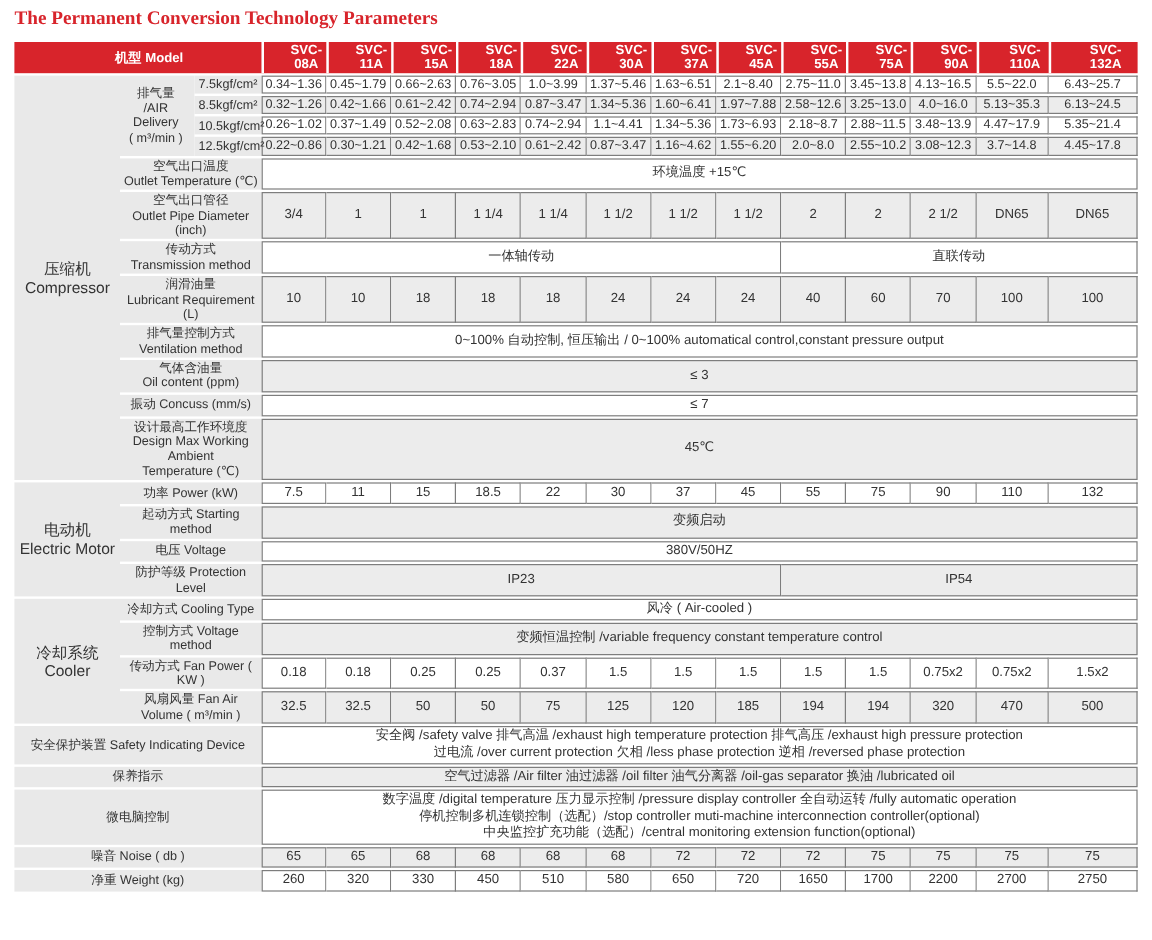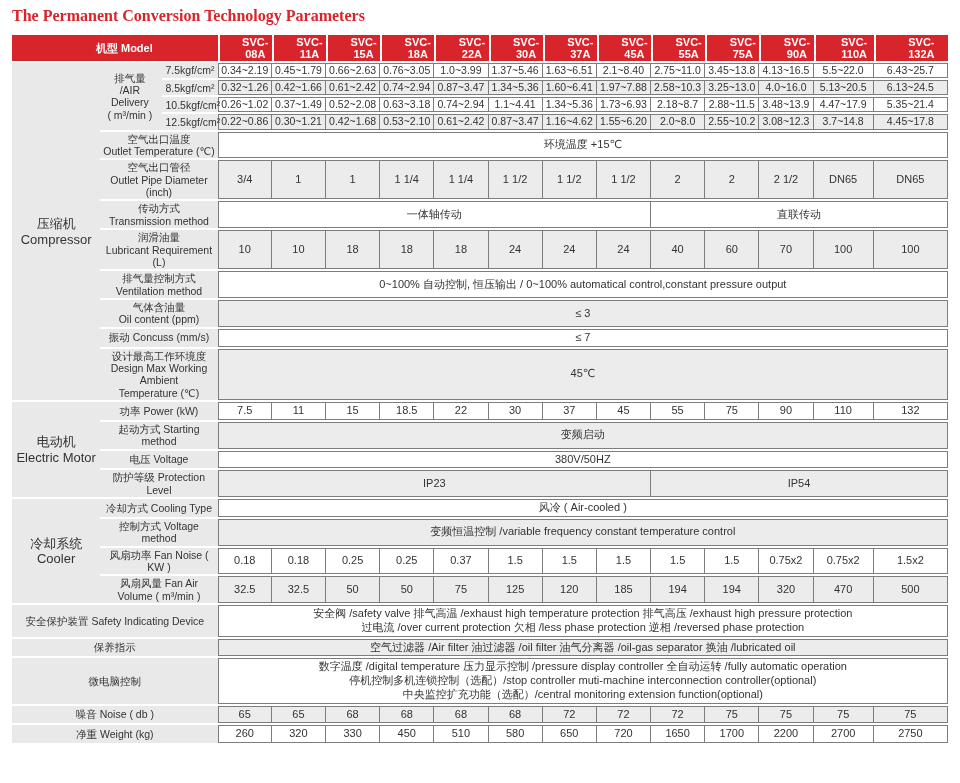--- a/index.html
+++ b/index.html
@@ -72,21 +72,21 @@
             <div>压缩机</div>
             <div>Compressor</div>
           </td>
           <td class="l" rowspan="4">
             <div>排气量 /AIR</div>
             <div>Delivery</div>
             <div>( m³/min )</div>
           </td>
           <td class="l sub">7.5kgf/cm²</td>
           <td class="d first">
-            <div>0.34~2.19</div>
+            <div>0.34~1.36</div>
           </td>
           <td class="d">
             <div>0.45~1.79</div>
           </td>
           <td class="d">
             <div>0.66~2.63</div>
           </td>
           <td class="d">
             <div>0.76~3.05</div>
           </td>
@@ -138,48 +138,48 @@
           <td class="d">
             <div>1.34~5.36</div>
           </td>
           <td class="d">
             <div>1.60~6.41</div>
           </td>
           <td class="d">
             <div>1.97~7.88</div>
           </td>
           <td class="d">
-            <div>2.58~10.3</div>
+            <div>2.58~12.6</div>
           </td>
           <td class="d">
             <div>3.25~13.0</div>
           </td>
           <td class="d">
             <div>4.0~16.0</div>
           </td>
           <td class="d">
-            <div>5.13~20.5</div>
+            <div>5.13~35.3</div>
           </td>
           <td class="d">
             <div>6.13~24.5</div>
           </td>
         </tr>
         <tr class="sm">
           <td class="l sub">10.5kgf/cm²</td>
           <td class="d first">
             <div>0.26~1.02</div>
           </td>
           <td class="d">
             <div>0.37~1.49</div>
           </td>
           <td class="d">
             <div>0.52~2.08</div>
           </td>
           <td class="d">
-            <div>0.63~3.18</div>
+            <div>0.63~2.83</div>
           </td>
           <td class="d">
             <div>0.74~2.94</div>
           </td>
           <td class="d">
             <div>1.1~4.41</div>
           </td>
           <td class="d">
             <div>1.34~5.36</div>
           </td>
@@ -481,21 +481,21 @@
         <tr class="shade">
           <td class="l" colspan="2">
             <div>控制方式 Voltage method</div>
           </td>
           <td class="d first" colspan="13">
             <div>变频恒温控制 /variable frequency constant temperature control</div>
           </td>
         </tr>
         <tr>
           <td class="l" colspan="2">
-            <div>风扇功率 Fan Noise ( KW )</div>
+            <div>传动方式 Fan Power ( KW )</div>
           </td>
           <td class="d first">
             <div>0.18</div>
           </td>
           <td class="d">
             <div>0.18</div>
           </td>
           <td class="d">
             <div>0.25</div>
           </td>

